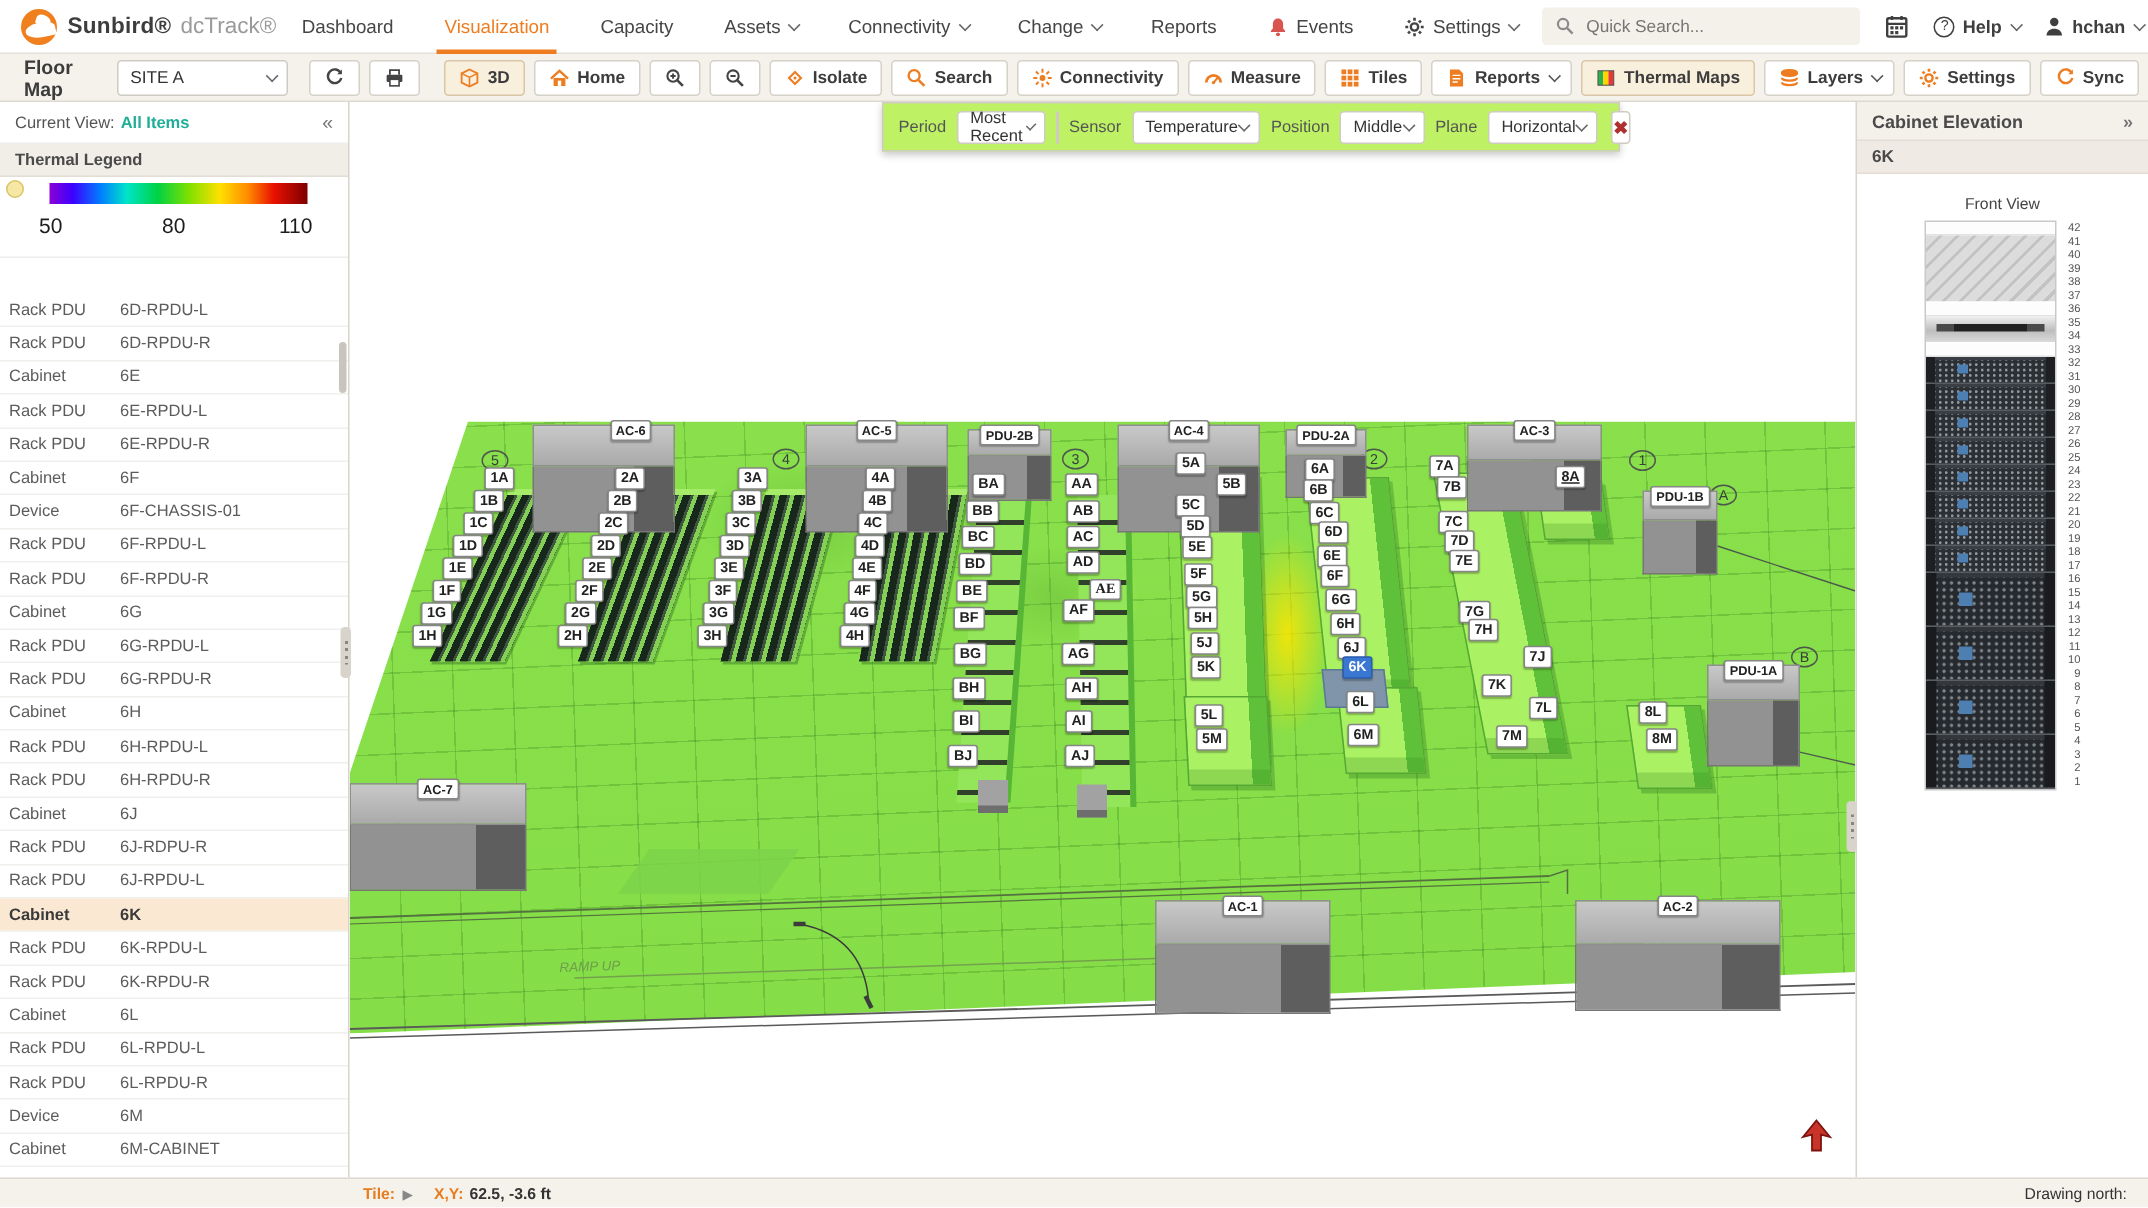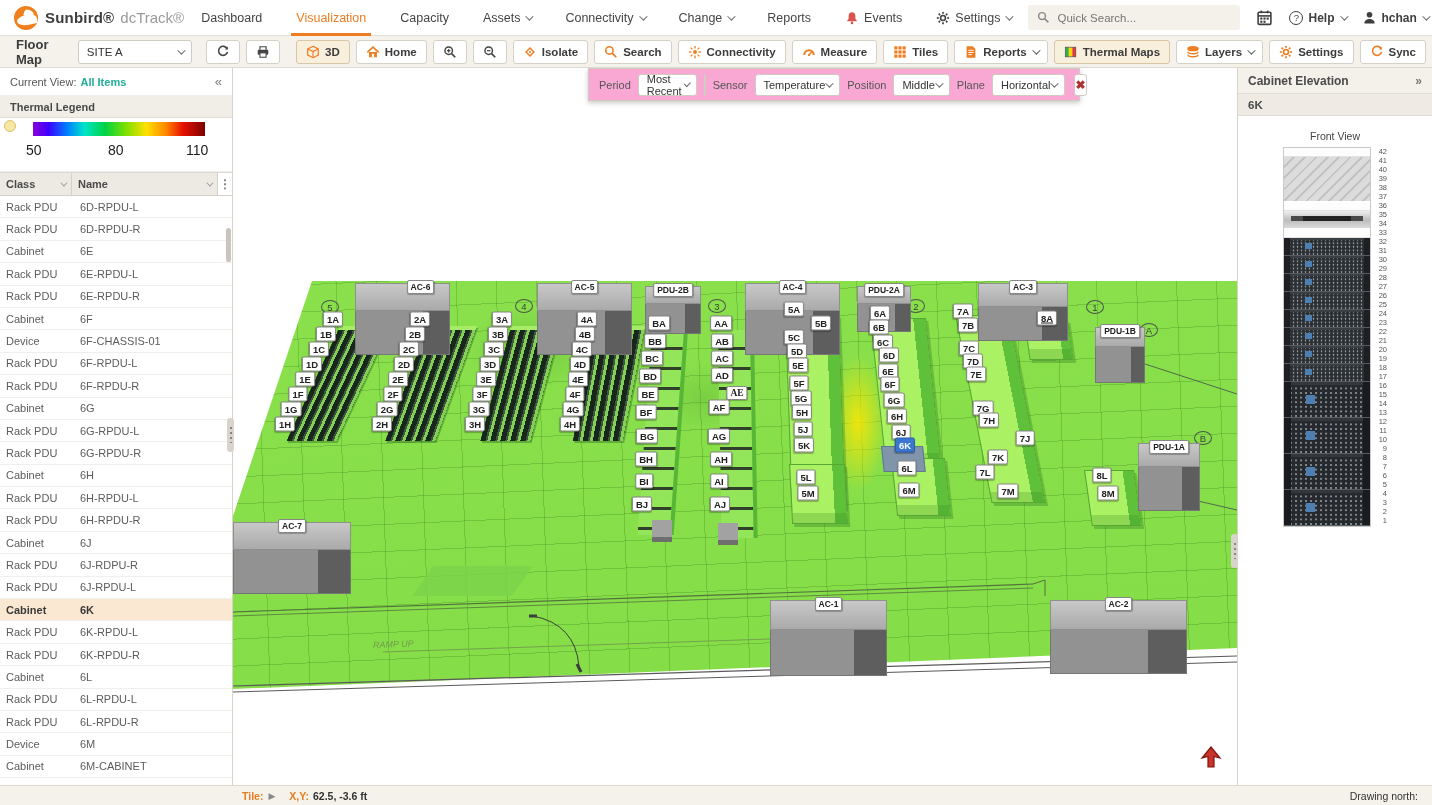--- a/index.html
+++ b/index.html
@@ -85,21 +85,21 @@
   .rack.flat { background:#7bd44a; opacity:.85; }
   .ac { position:absolute; z-index:20; }
   .ac .top { background:linear-gradient(#c8c8c8,#aaa); border:1px solid #8f8f8f; }
   .ac .front { background:linear-gradient(90deg,#929292 0 72%,#5e5e5e 72%); border:1px solid #767676; border-top:none; }
   .chip { position:absolute; transform:translate(-50%,-50%); background:#fff; border:1px solid #868686; border-radius:2px; font-size:9.5px; font-weight:bold; color:#222; padding:1px 3px; box-shadow:0 1px 1px rgba(0,0,0,.25); white-space:nowrap; z-index:30; cursor:pointer; }
   .chip.sel { background:#3a77d2; color:#fff; border-color:#2a5eae; }
   .acchip { font-size:8.5px; }
   .marker { position:absolute; transform:translate(-50%,-50%); width:18px; height:14px; border:1px solid #4d564d; border-radius:50%; display:flex; align-items:center; justify-content:center; font-size:9.5px; color:#35413a; z-index:15; }
 
   
-  #thermalbar { position:absolute; left:355px; top:0px; width:492px; height:33px; background:#f9a8d4; border:1px solid #cfcbc3; box-shadow:0 2px 5px rgba(0,0,0,.22); display:flex; align-items:center; gap:7px; padding:0 10px; z-index:80; }
+  #thermalbar { position:absolute; left:355px; top:0px; width:492px; height:33px; background:#bef264; border:1px solid #cfcbc3; box-shadow:0 2px 5px rgba(0,0,0,.22); display:flex; align-items:center; gap:7px; padding:0 10px; z-index:80; }
   #thermalbar .flabel { font-size:11px; color:#555; }
   #thermalbar .fselect { height:22px; font-size:11px; }
   #thermalbar .mini { width:26px; height:22px; display:flex; align-items:center; justify-content:center; border:1px solid #cfcbc3; border-radius:3px; background:#fff; color:#555; cursor:pointer; }
   #thermalbar .closex { width:26px; height:22px; display:flex; align-items:center; justify-content:center; border:1px solid #cfcbc3; border-radius:3px; background:#fff; color:#b03030; font-weight:bold; font-size:12px; cursor:pointer; margin-left:2px; }
   .vhandle { position:absolute; width:7px; height:34px; background:#d8d4cc; border-radius:3px; z-index:85; }
   .vhandle::after { content:""; position:absolute; left:2.5px; top:9px; width:2px; height:16px; background:repeating-linear-gradient(180deg,#8a867e 0 2px,transparent 2px 5px); }
   #northarrow { position:absolute; right:14px; bottom:14px; z-index:50; }
 
   
   #rightpanel { position:absolute; left:1237px; top:68px; width:195px; height:717px; background:#fff; border-left:1px solid #d8d4cc; z-index:60; }
@@ -440,31 +440,20 @@
     </div>
     <div class="legend-head">Thermal Legend</div>
     <div class="legend-body">
       <span class="legend-dot"></span>
       <div class="legend-grad"></div>
       <div class="legend-ticks">
         <span class="lt-min">50</span>
         <span class="lt-mid">80</span>
         <span class="lt-max">110</span>
       </div>
-    </div>
-    <div class="grid-head">
-      <div class="gh-cell gh-class">
-        <span>Class</span>
-          <span class="chev"></span>
-      </div>
-      <div class="gh-cell gh-name">
-        <span>Name</span>
-          <span class="chev"></span>
-      </div>
-      <div class="gh-menu">⋮</div>
     </div>
     <div id="grid-rows">
         <div class="grow">
           <div class="c1">Rack PDU</div>
           <div class="c2">6D-RPDU-L</div>
         </div>
         <div class="grow">
           <div class="c1">Rack PDU</div>
           <div class="c2">6D-RPDU-R</div>
         </div>
@@ -743,21 +732,21 @@
         <span class="chip" style="left: 676px; top: 422px;">6M</span>
         <span class="chip" style="left: 730px; top: 243px;">7A</span>
         <span class="chip" style="left: 735px; top: 257px;">7B</span>
         <span class="chip" style="left: 736px; top: 280px;">7C</span>
         <span class="chip" style="left: 740px; top: 293px;">7D</span>
         <span class="chip" style="left: 743px; top: 306px;">7E</span>
         <span class="chip" style="left: 750px; top: 340px;">7G</span>
         <span class="chip" style="left: 756px; top: 352px;">7H</span>
         <span class="chip" style="left: 760px; top: 370px; margin-left: 32px;">7J</span>
         <span class="chip" style="left: 765px; top: 389px;">7K</span>
-        <span class="chip" style="left: 752px; top: 404px;">7L</span>
+        <span class="chip" style="left: 796px; top: 404px;">7L</span>
         <span class="chip" style="left: 775px; top: 423px;">7M</span>
         <span class="chip" style="left: 814px; top: 250px; text-decoration: underline;">8A</span>
         <span class="chip" style="left: 869px; top: 407px;">8L</span>
         <span class="chip" style="left: 875px; top: 425px;">8M</span>
       </div>
 
     <div id="thermalbar">
       <span class="flabel">Period</span>
       <div class="fselect" style="width:96px">
         <span>Most Recent</span>

